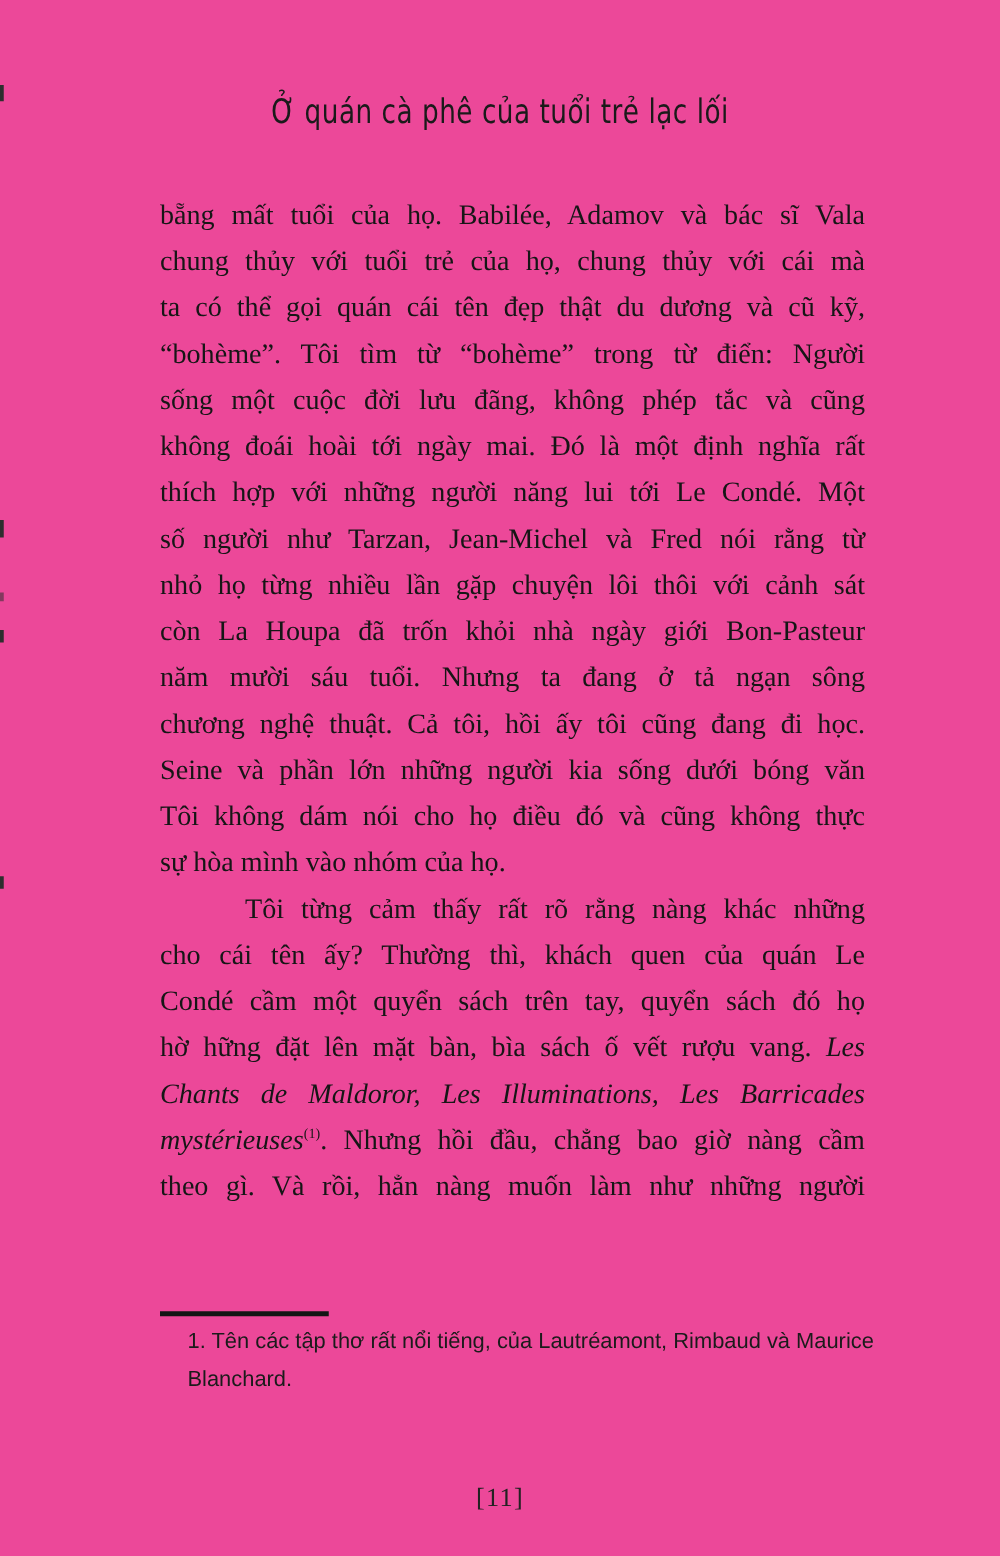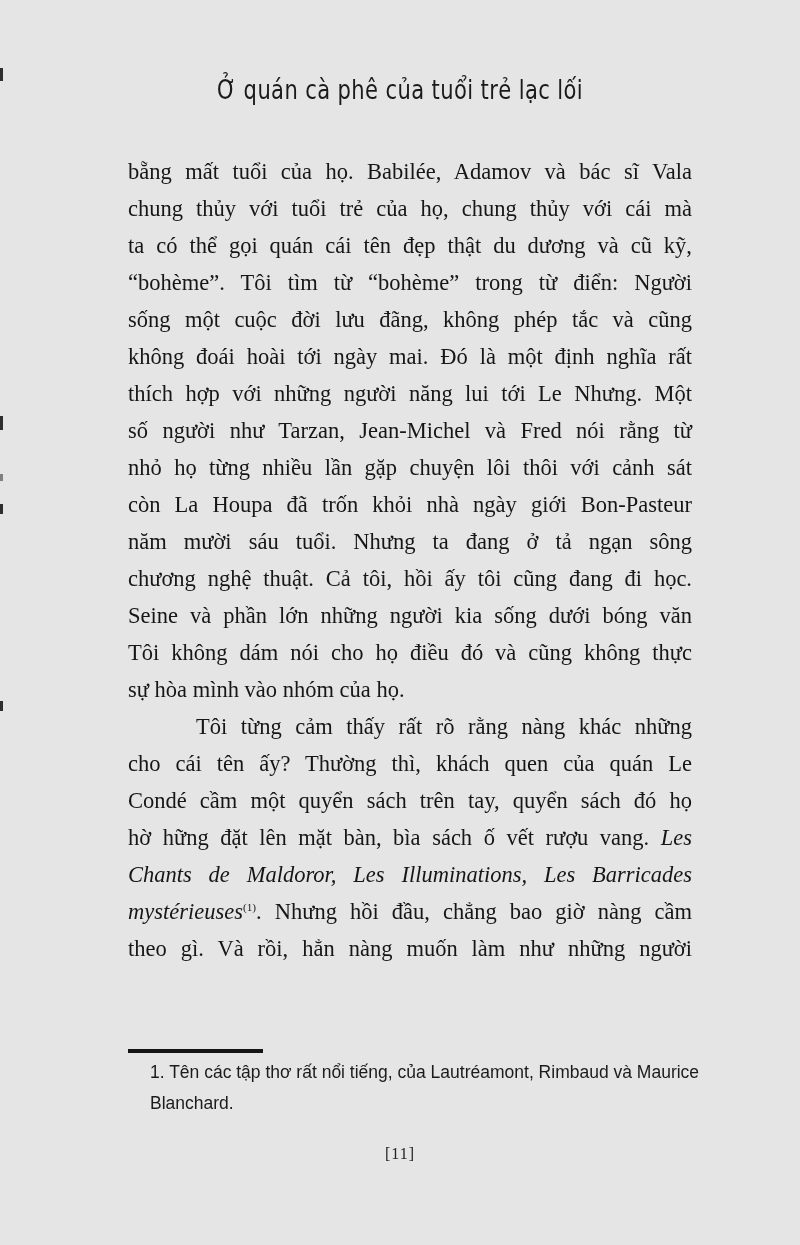--- a/index.html
+++ b/index.html
@@ -1,20 +1,20 @@
 <!DOCTYPE html>
 <html lang="vi"><head>
 <meta charset="utf-8">
 <style>
   html, body { margin: 0; padding: 0; background: #ffffff; }
   .page {
     position: relative;
     width: 800px;
     height: 1245px;
-    background: #e5e5e5;
+    background: #ec4899;
     overflow: hidden;
     font-family: "Liberation Serif", serif;
     color: #161616;
   }
   
   .chapter-title {
     position: absolute;
     top: 74px;
     left: 10px;
     width: 780px;
@@ -69,25 +69,25 @@
     font-family: "Liberation Sans", sans-serif;
     font-size: 17.5px;
     line-height: 31px;
     color: #1b1b1b;
     margin-left: 22px;
   }
   .footnote .fn-line { white-space: nowrap; }
   
   .page-number {
     position: absolute;
-    top: 1145px;
+    top: 1186px;
     left: 10px;
     width: 780px;
     text-align: center;
-    font-size: 16px;
+    font-size: 21px;
     letter-spacing: 1px;
     color: #222222;
   }
   
   .scan-tick {
     position: absolute;
     left: 0;
     width: 3px;
     background: #2e2e2e;
   }
@@ -110,21 +110,21 @@
 
   <div class="chapter-title">Ở quán cà phê của tuổi trẻ lạc lối</div>
 
   <div class="body-text" id="body-text">
       <div class="line"><span>bẵng mất tuổi của họ. Babilée, Adamov và bác sĩ Vala</span></div>
       <div class="line"><span>chung thủy với tuổi trẻ của họ, chung thủy với cái mà</span></div>
       <div class="line"><span>ta có thể gọi quán cái tên đẹp thật du dương và cũ kỹ,</span></div>
       <div class="line"><span>“bohème”. Tôi tìm từ “bohème” trong từ điển: Người</span></div>
       <div class="line"><span>sống một cuộc đời lưu đãng, không phép tắc và cũng</span></div>
       <div class="line"><span>không đoái hoài tới ngày mai. Đó là một định nghĩa rất</span></div>
-      <div class="line"><span>thích hợp với những người năng lui tới Le Nhưng. Một</span></div>
+      <div class="line"><span>thích hợp với những người năng lui tới Le Condé. Một</span></div>
       <div class="line"><span>số người như Tarzan, Jean-Michel và Fred nói rằng từ</span></div>
       <div class="line"><span>nhỏ họ từng nhiều lần gặp chuyện lôi thôi với cảnh sát</span></div>
       <div class="line"><span>còn La Houpa đã trốn khỏi nhà ngày giới Bon-Pasteur</span></div>
       <div class="line"><span>năm mười sáu tuổi. Nhưng ta đang ở tả ngạn sông</span></div>
       <div class="line"><span>chương nghệ thuật. Cả tôi, hồi ấy tôi cũng đang đi học.</span></div>
       <div class="line"><span>Seine và phần lớn những người kia sống dưới bóng văn</span></div>
       <div class="line"><span>Tôi không dám nói cho họ điều đó và cũng không thực</span></div>
       <div class="line para-end"><span>sự hòa mình vào nhóm của họ.</span></div>
       <div class="line indent"><span>Tôi từng cảm thấy rất rõ rằng nàng khác những</span></div>
       <div class="line"><span>cho cái tên ấy? Thường thì, khách quen của quán Le</span></div>

